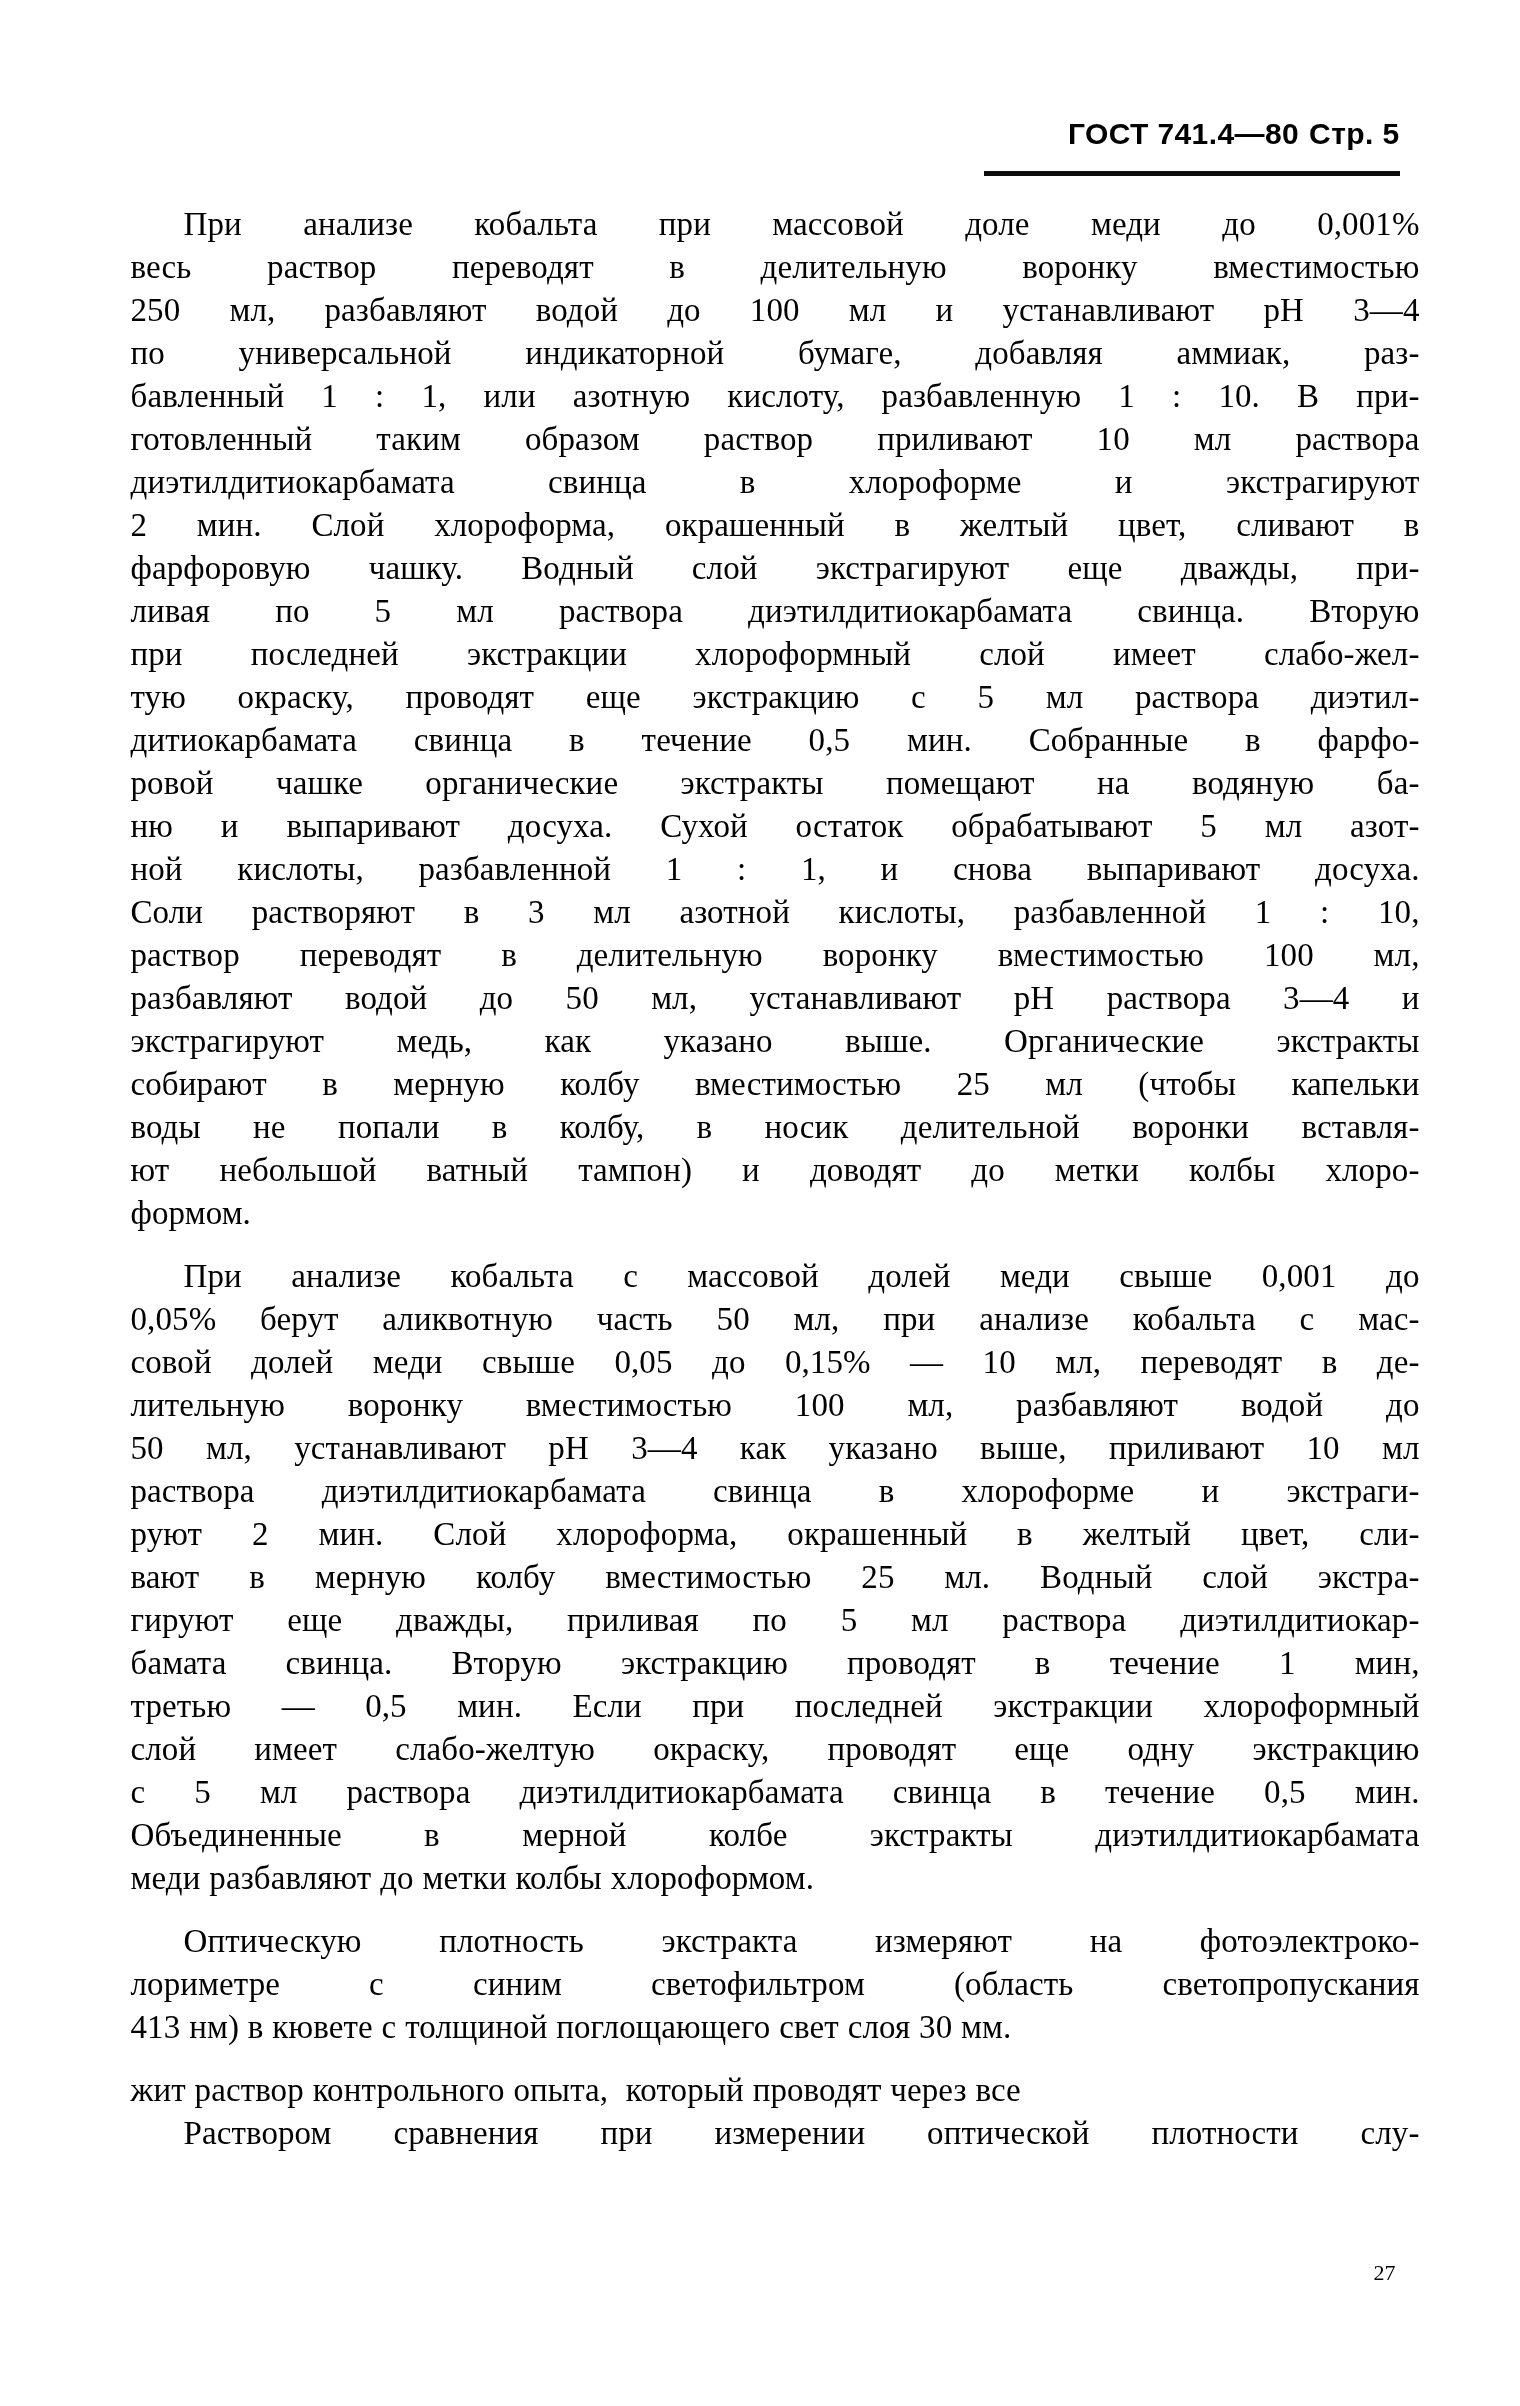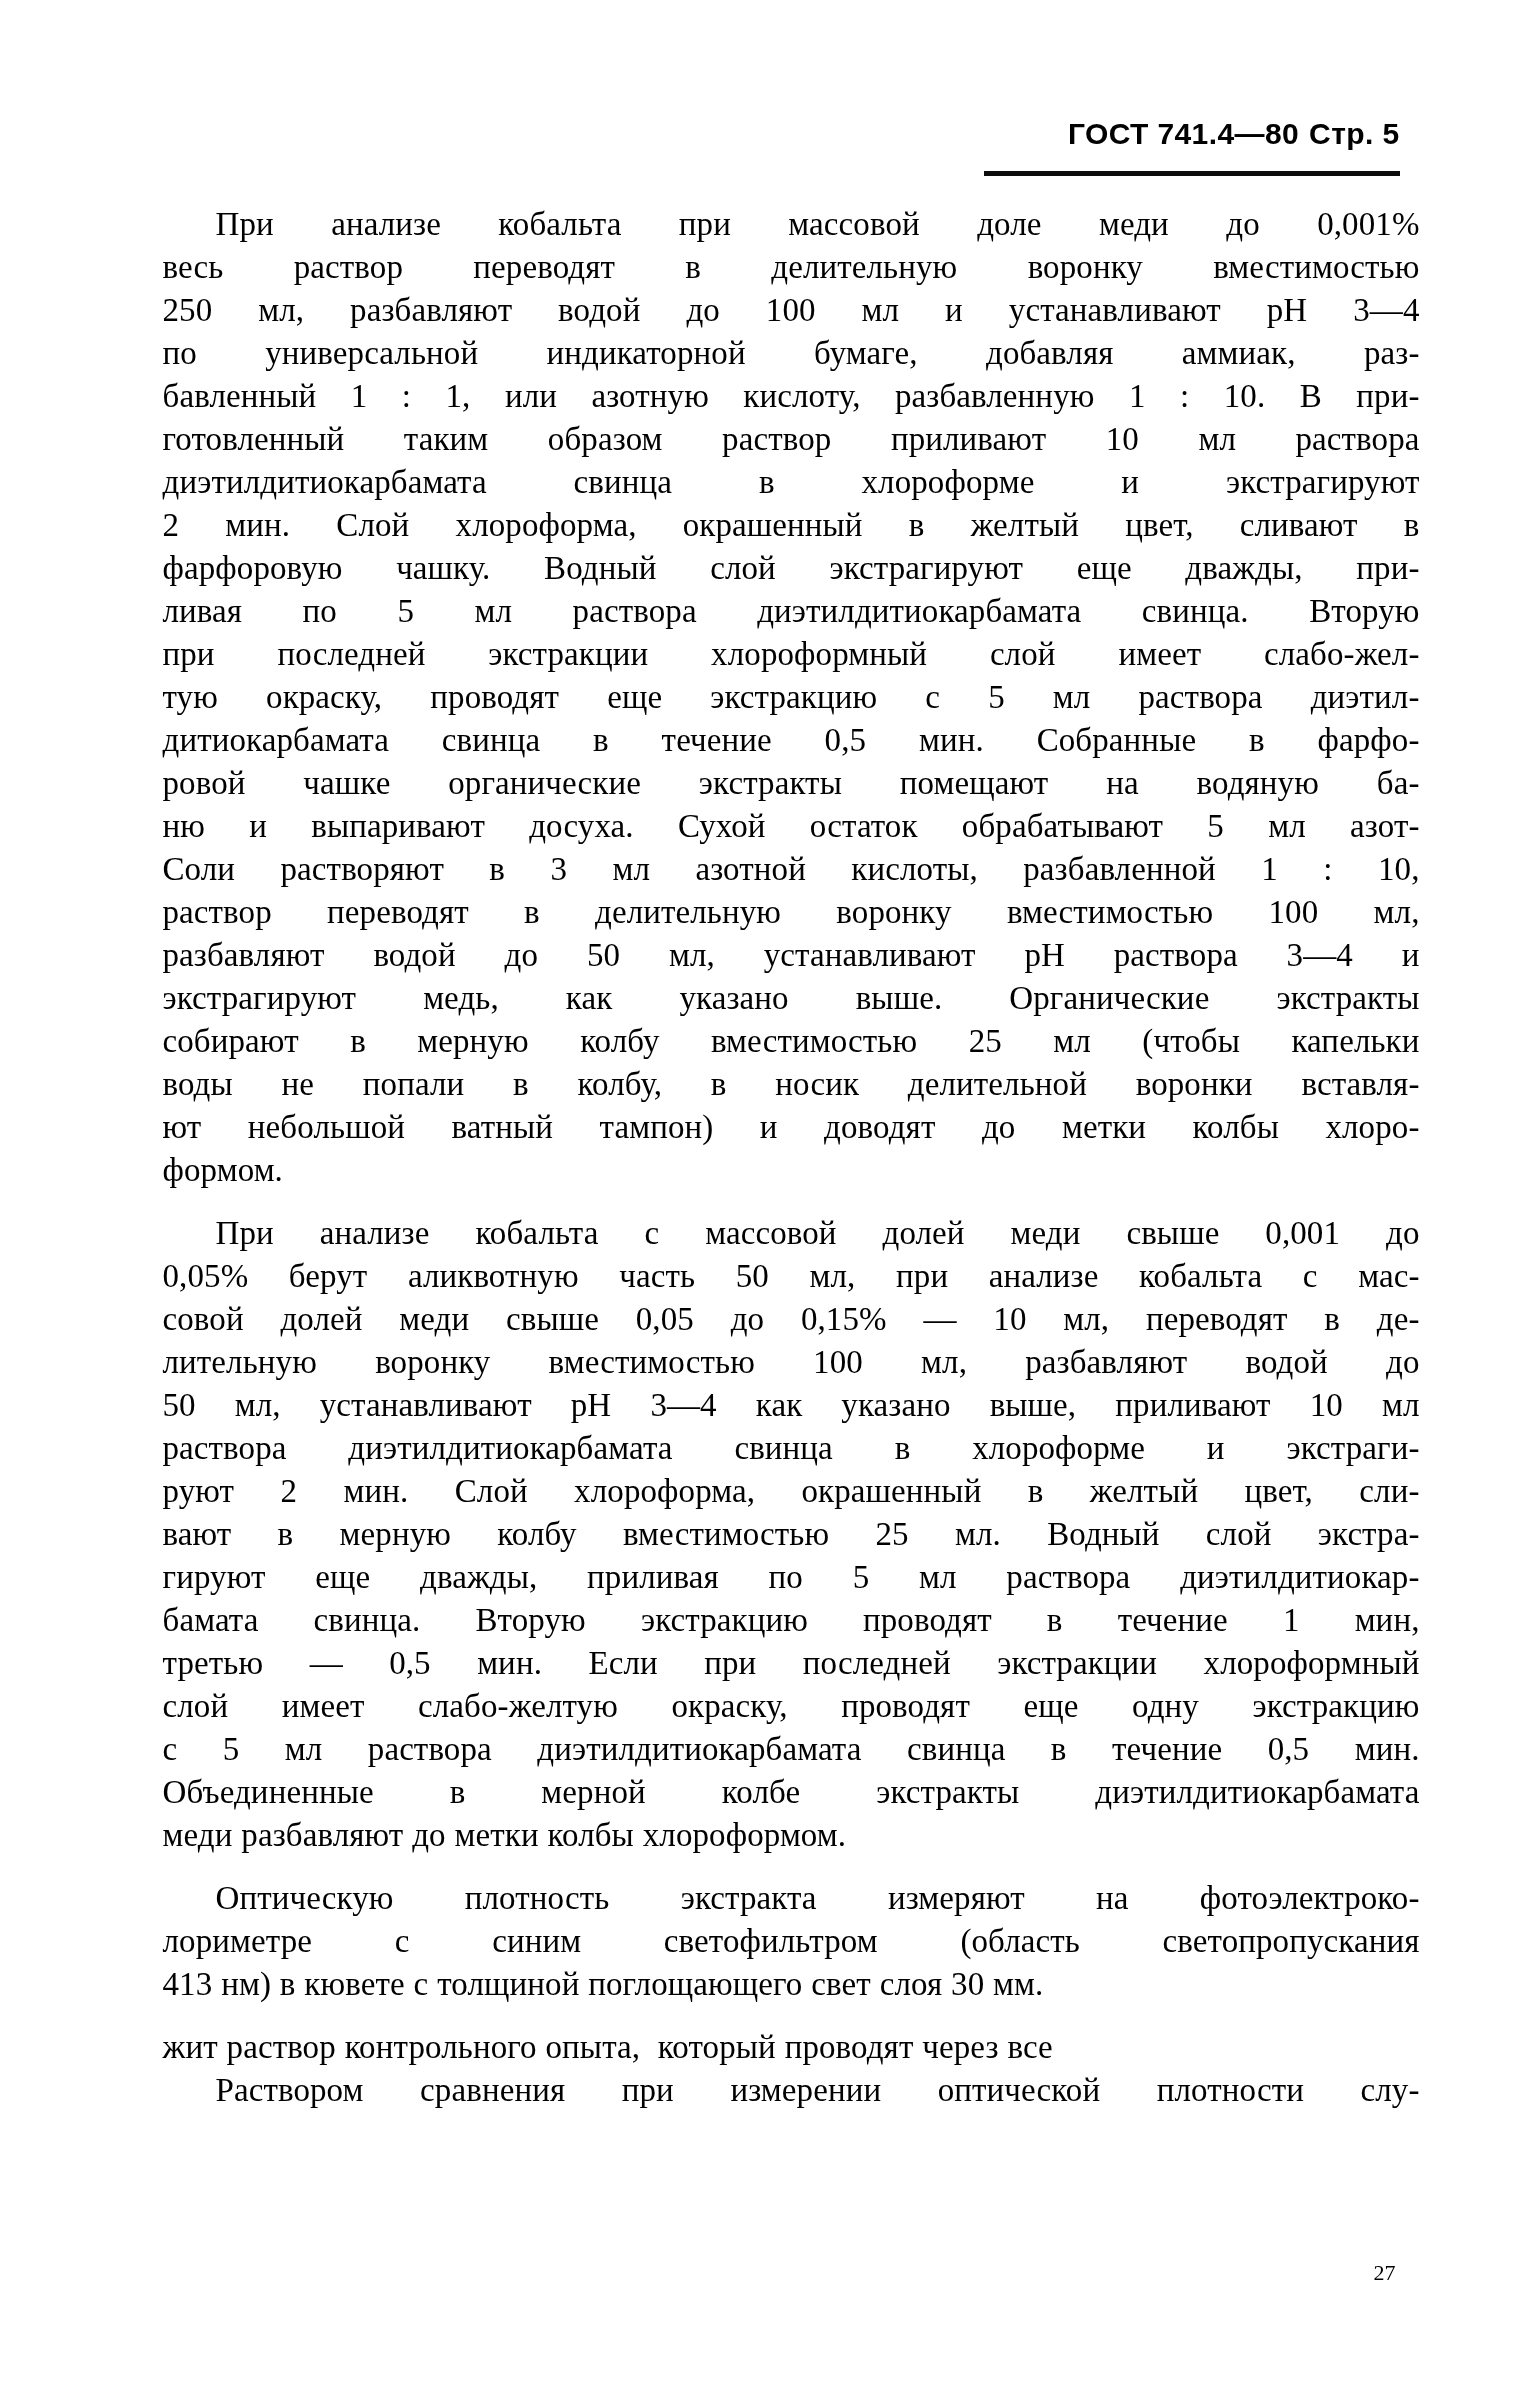--- a/index.html
+++ b/index.html
@@ -74,21 +74,20 @@
     letter-spacing: 0.1px;
     word-spacing: 0.5px;
   }
   .para + .para {
     margin-top: 20px;
   }
   
   .ln {
     display: block;
     white-space: pre;
-    margin-left: 32px;
   }
   .ln.j {
     white-space: normal;
     text-align: justify;
     text-align-last: justify;
   }
   .ln.last {
     text-align: left;
     text-align-last: left;
     white-space: pre;
@@ -131,20 +130,21 @@
         <span class="ln j">готовленный таким образом раствор приливают 10 мл раствора</span>
         <span class="ln j">диэтилдитиокарбамата  свинца  в  хлороформе и экстрагируют</span>
         <span class="ln j">2 мин. Слой хлороформа, окрашенный в желтый цвет, сливают в</span>
         <span class="ln j">фарфоровую чашку. Водный слой экстрагируют еще дважды, при-</span>
         <span class="ln j">ливая по 5 мл раствора диэтилдитиокарбамата свинца. Вторую</span>
         <span class="ln j">при последней экстракции хлороформный слой имеет слабо-жел-</span>
         <span class="ln j">тую окраску, проводят еще экстракцию с 5 мл раствора диэтил-</span>
         <span class="ln j">дитиокарбамата свинца в течение 0,5 мин. Собранные в фарфо-</span>
         <span class="ln j">ровой чашке органические экстракты помещают на водяную ба-</span>
         <span class="ln j">ню и выпаривают досуха. Сухой остаток обрабатывают 5 мл азот-</span>
+        <span class="ln j">ной кислоты, разбавленной 1 : 1, и снова  выпаривают  досуха.</span>
         <span class="ln j">Соли растворяют в 3 мл азотной кислоты, разбавленной 1 : 10,</span>
         <span class="ln j">раствор переводят в делительную воронку вместимостью 100 мл,</span>
         <span class="ln j">разбавляют водой до 50 мл, устанавливают рН раствора 3—4 и</span>
         <span class="ln j">экстрагируют медь, как указано выше. Органические экстракты</span>
         <span class="ln j">собирают в мерную колбу вместимостью 25 мл (чтобы капельки</span>
         <span class="ln j">воды не попали в колбу, в носик делительной воронки вставля-</span>
         <span class="ln j">ют небольшой ватный тампон) и доводят до метки колбы хлоро-</span>
         <span class="ln last">формом.</span>
       </p>
     <p class="para" id="p2">

